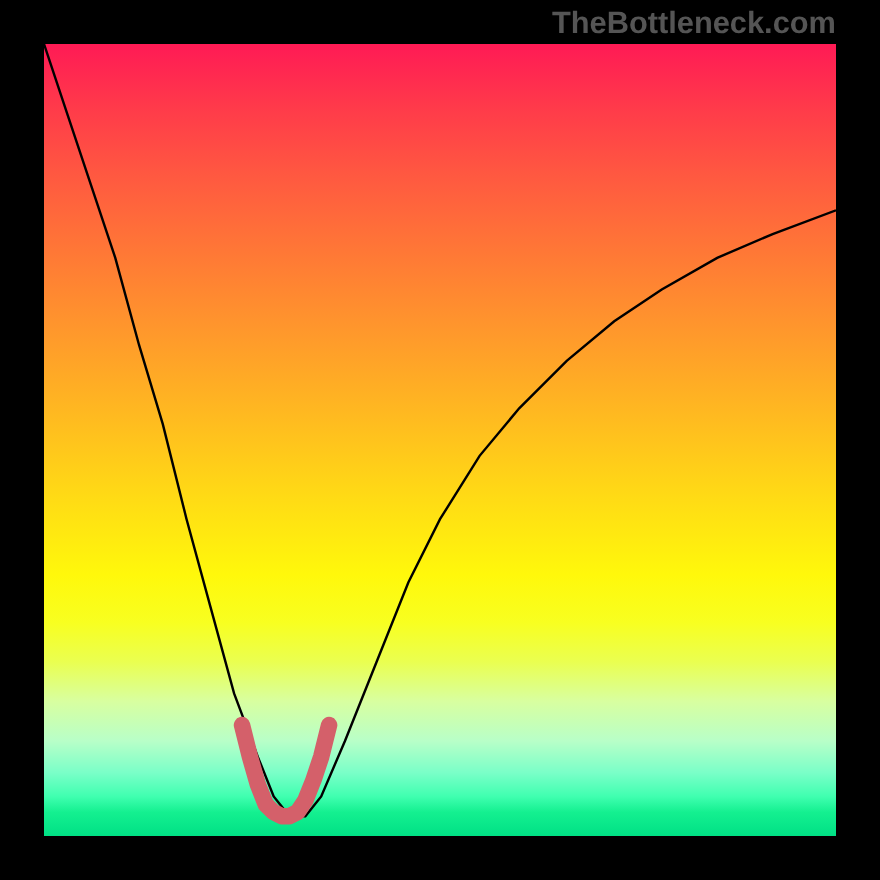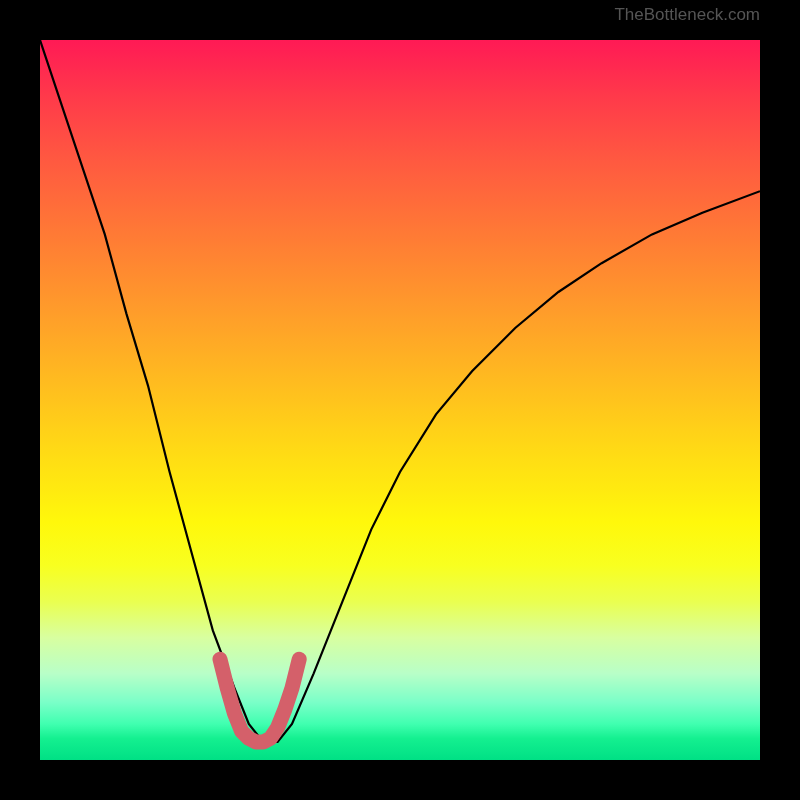--- a/index.html
+++ b/index.html
@@ -47,22 +47,22 @@
       #40ffb0 95%,
       #14f090 97%,
       #00e085 100%
     );
   }
   .watermark {
     position: absolute;
     top: 5px;
     right: 40px;
     color: #555;
-    font-size: 17px;
-    font-weight: 400;
+    font-size: 28px;
+    font-weight: 700;
     z-index: 10;
   }
   svg.curve {
     position: absolute;
     left: 0;
     top: 0;
     width: 720px;
     height: 720px;
     z-index: 5;
   }

